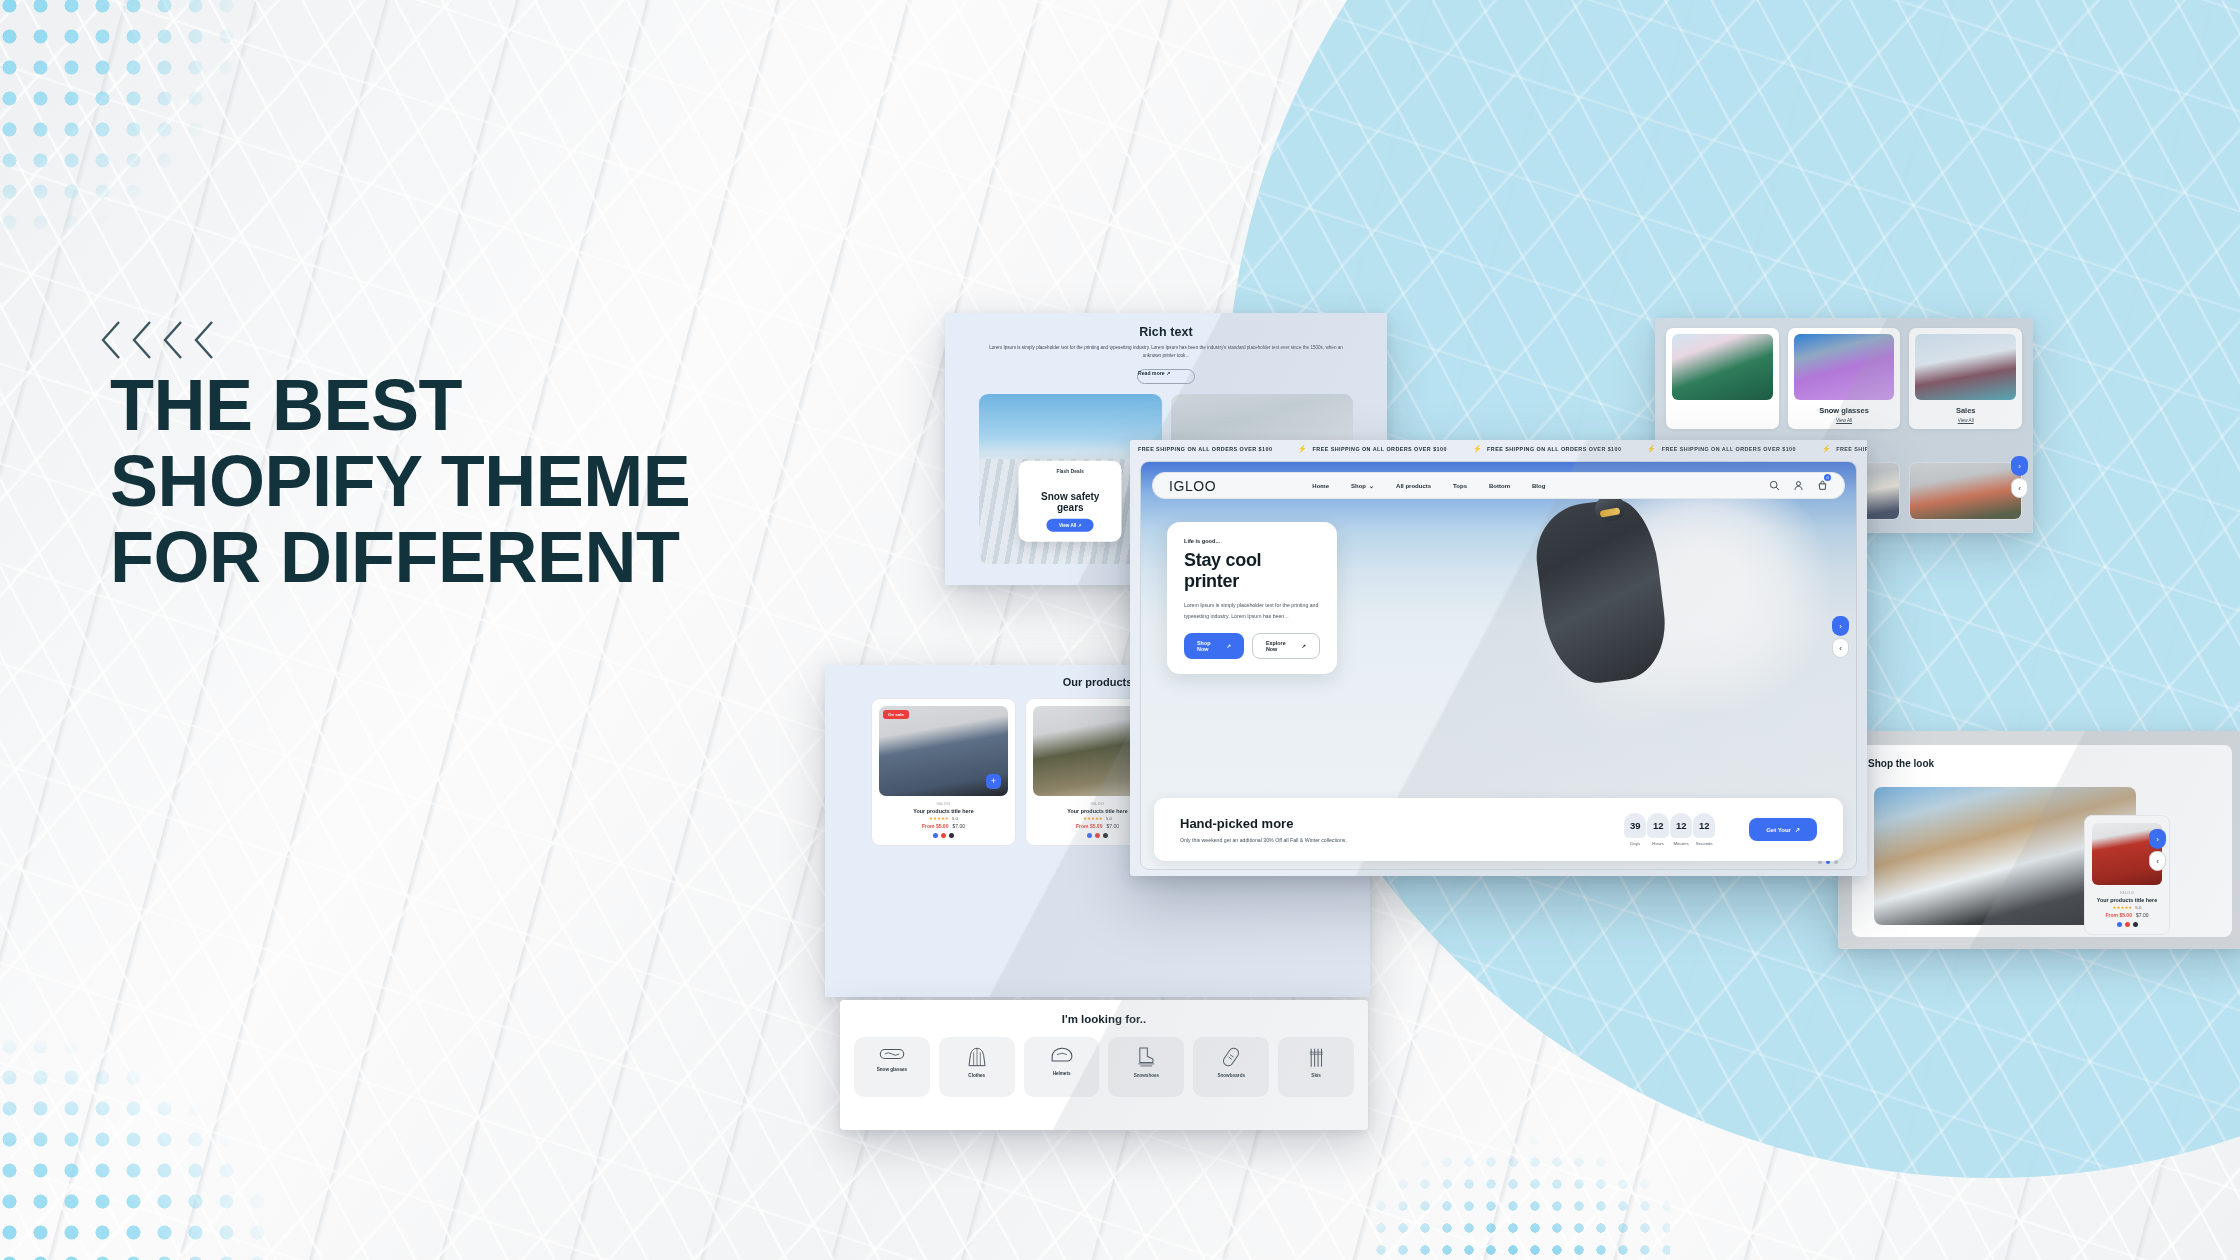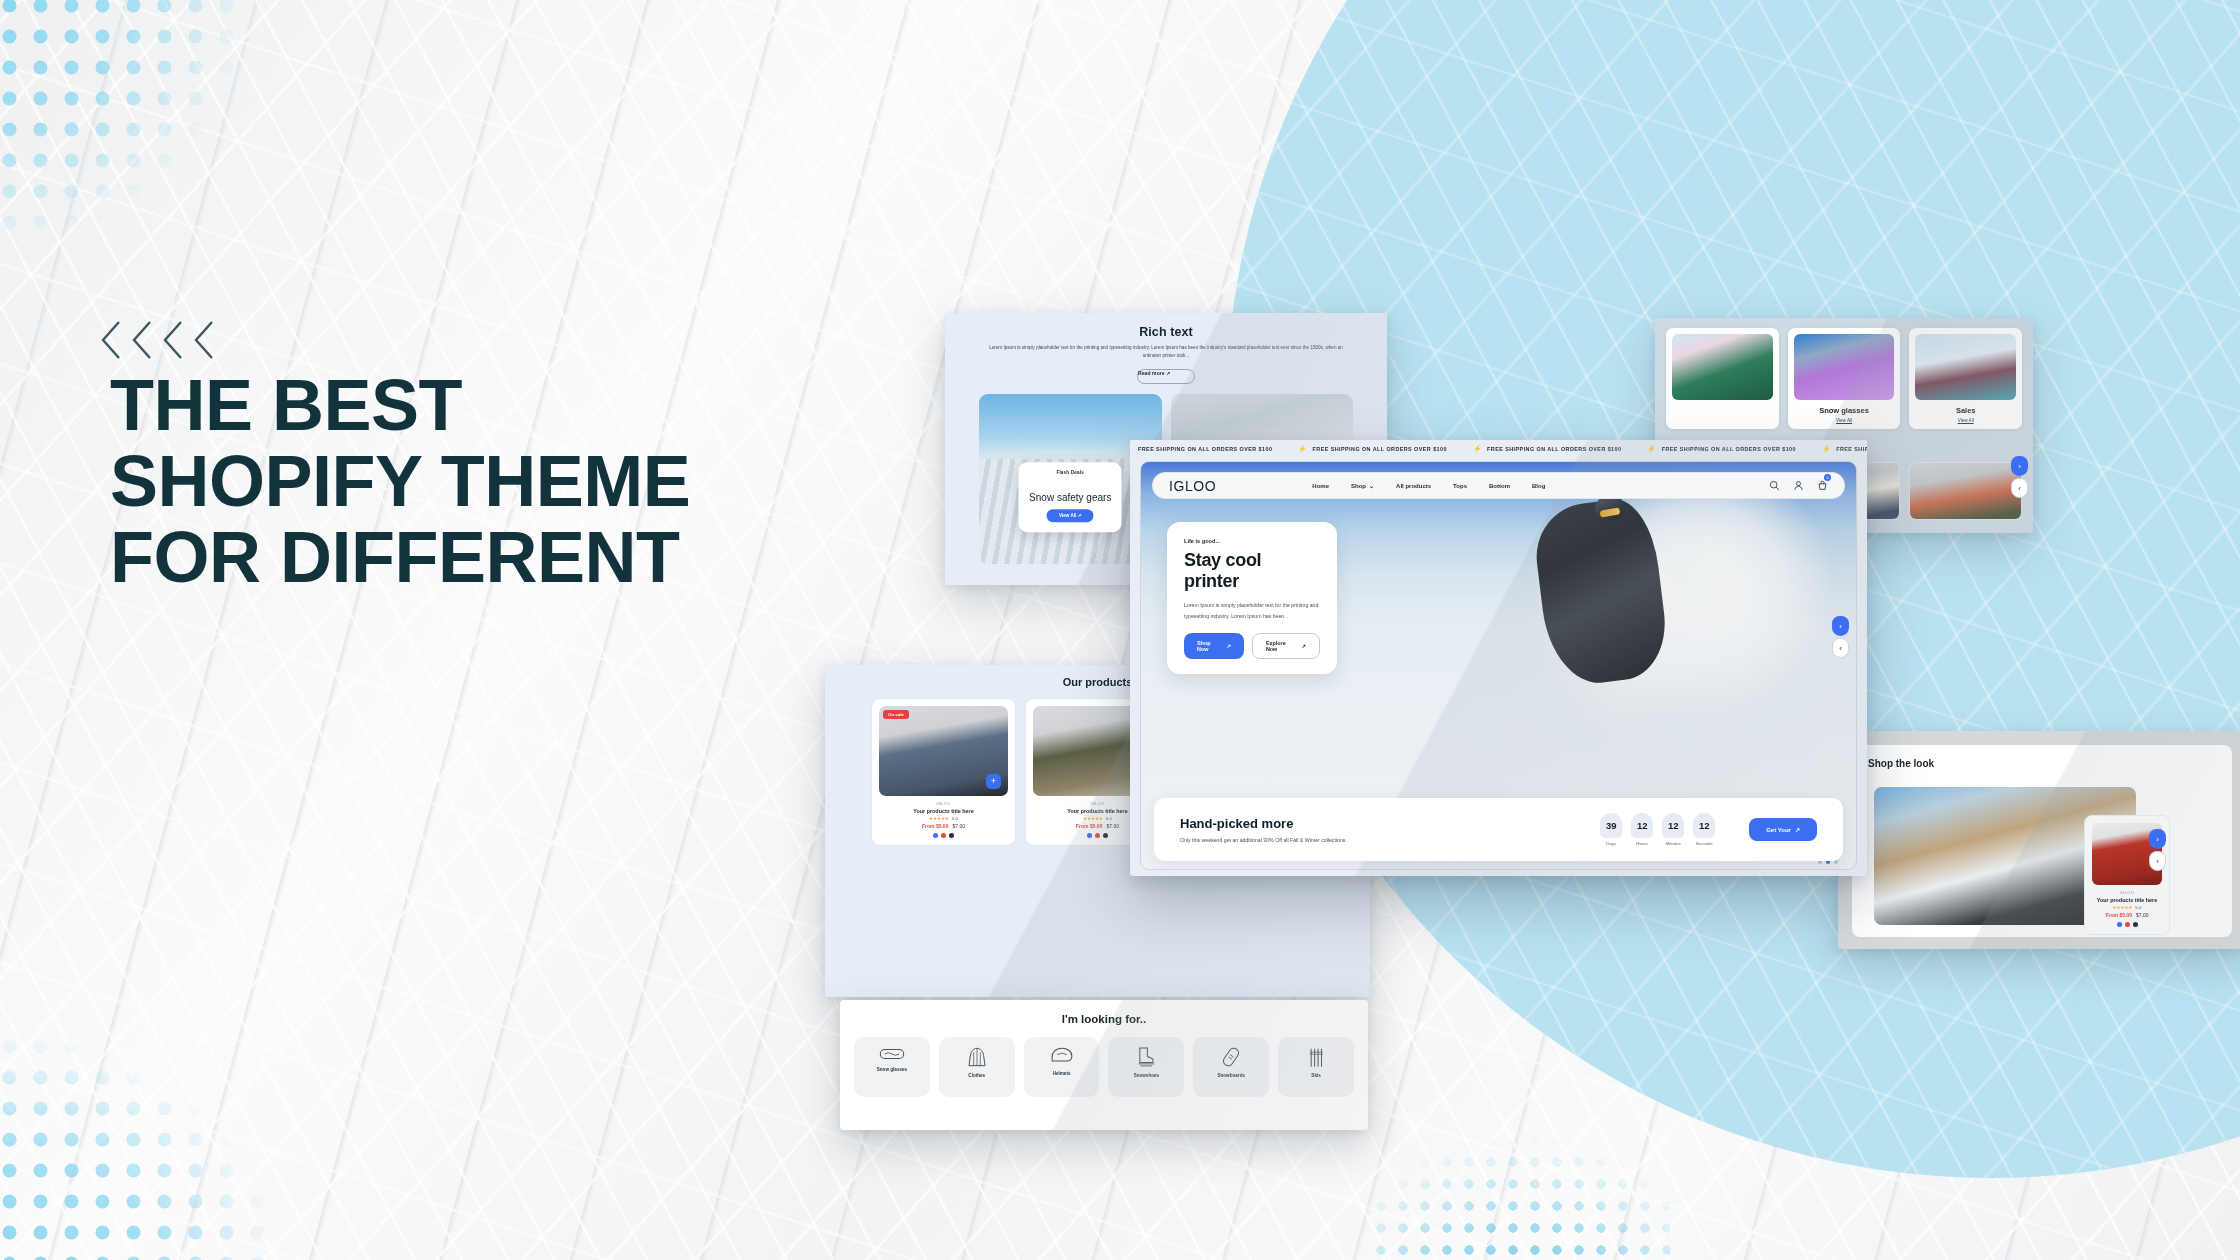--- a/index.html
+++ b/index.html
@@ -120,21 +120,21 @@
   }
   .rt-img.b {
     background: linear-gradient(165deg,#d8dfe4 0%, #c9d4da 20%, #e4e9ec 45%, #7e8d6e 70%, #4c5a44 100%);
   }
   .flashcard {
     position:absolute; left:50%; top:46%; transform:translate(-50%,-14%);
     width:103px; padding:8px 8px 10px; background:#fff; border-radius:9px;
     text-align:center; box-shadow:0 4px 14px rgba(0,0,0,.14); z-index:3;
   }
   .fc-kicker { font-size:4.6px; font-weight:700; color:#1b2a33; letter-spacing:.2px;}
-  .fc-title { font-size:10px; font-weight:400; color:#12222b; margin-top:17px;}
+  .fc-title { font-size:10px; font-weight:700; color:#12222b; margin-top:17px;}
   .fc-btn { margin-top:6px; display:inline-block; background:#3b6ef0; color:#fff; font-size:4.6px; font-weight:700; border-radius:8px; padding:4px 12px;}
   .rt-foot { text-align:center; font-size:8px; font-weight:600; color:#16242c; margin-top:8px; }
 
   
   #panel-collections { left:1655px; top:318px; width:378px; height:215px; background:#cfd9e2; }
   .col-row { display:flex; gap:9px; padding:10px 11px 0; }
   .col-card { flex:1; background:#fff; border-radius:7px; padding:6px; box-shadow:0 1px 4px rgba(0,0,0,.08); }
   .col-img { height:66px; border-radius:6px; }
   .col-img.a { background:linear-gradient(160deg,#cfe6f2 0%, #e9d7e2 25%, #2f7d5b 55%, #1d5b44 100%); }
   .col-img.b { background:linear-gradient(165deg,#2f7fd4 0%, #8fa8c4 28%, #b277d8 52%, #c899e8 100%); }
@@ -259,21 +259,21 @@
   .hero-dots { position:absolute; right:18px; bottom:5px; display:flex; gap:4px; z-index:6;}
   .hero-dots i { width:4px; height:4px; border-radius:50%; background:#b4bfc8; display:block;}
   .hero-dots i.on { background:#3b6ef0;}
   .promo {
     position:absolute; left:13px; right:13px; bottom:8px; height:63px;
     background:#fff; border-radius:11px; display:flex; align-items:center; padding:0 26px;
     box-shadow:0 3px 14px rgba(20,35,50,.09); z-index:7;
   }
   .promo-title { font-size:13px; font-weight:600; color:#101d25;}
   .promo-sub { font-size:5.2px; color:#47535c; margin-top:6px;}
-  .countdown { display:flex; gap:9px; margin-left:auto;}
+  .countdown { display:flex; gap:1px; margin-left:auto;}
   .cd-unit { text-align:center; }
   .cd-num { width:22px; height:25px; background:#e6ecf2; border-radius:11px 11px 5px 5px; font-size:9.5px; font-weight:700; color:#101d25; display:flex; align-items:center; justify-content:center;}
   .cd-lbl { font-size:4.4px; color:#5c666e; margin-top:3px;}
   .promo-cta { margin-left:34px; background:#3b6ef0; color:#fff; font-size:6px; font-weight:700; border-radius:8px; padding:8px 17px; display:flex; align-items:center; gap:4px;}
 </style>
 </head>
 <body>
 
 <div id="stage">
   <div class="bg-texture"></div>

